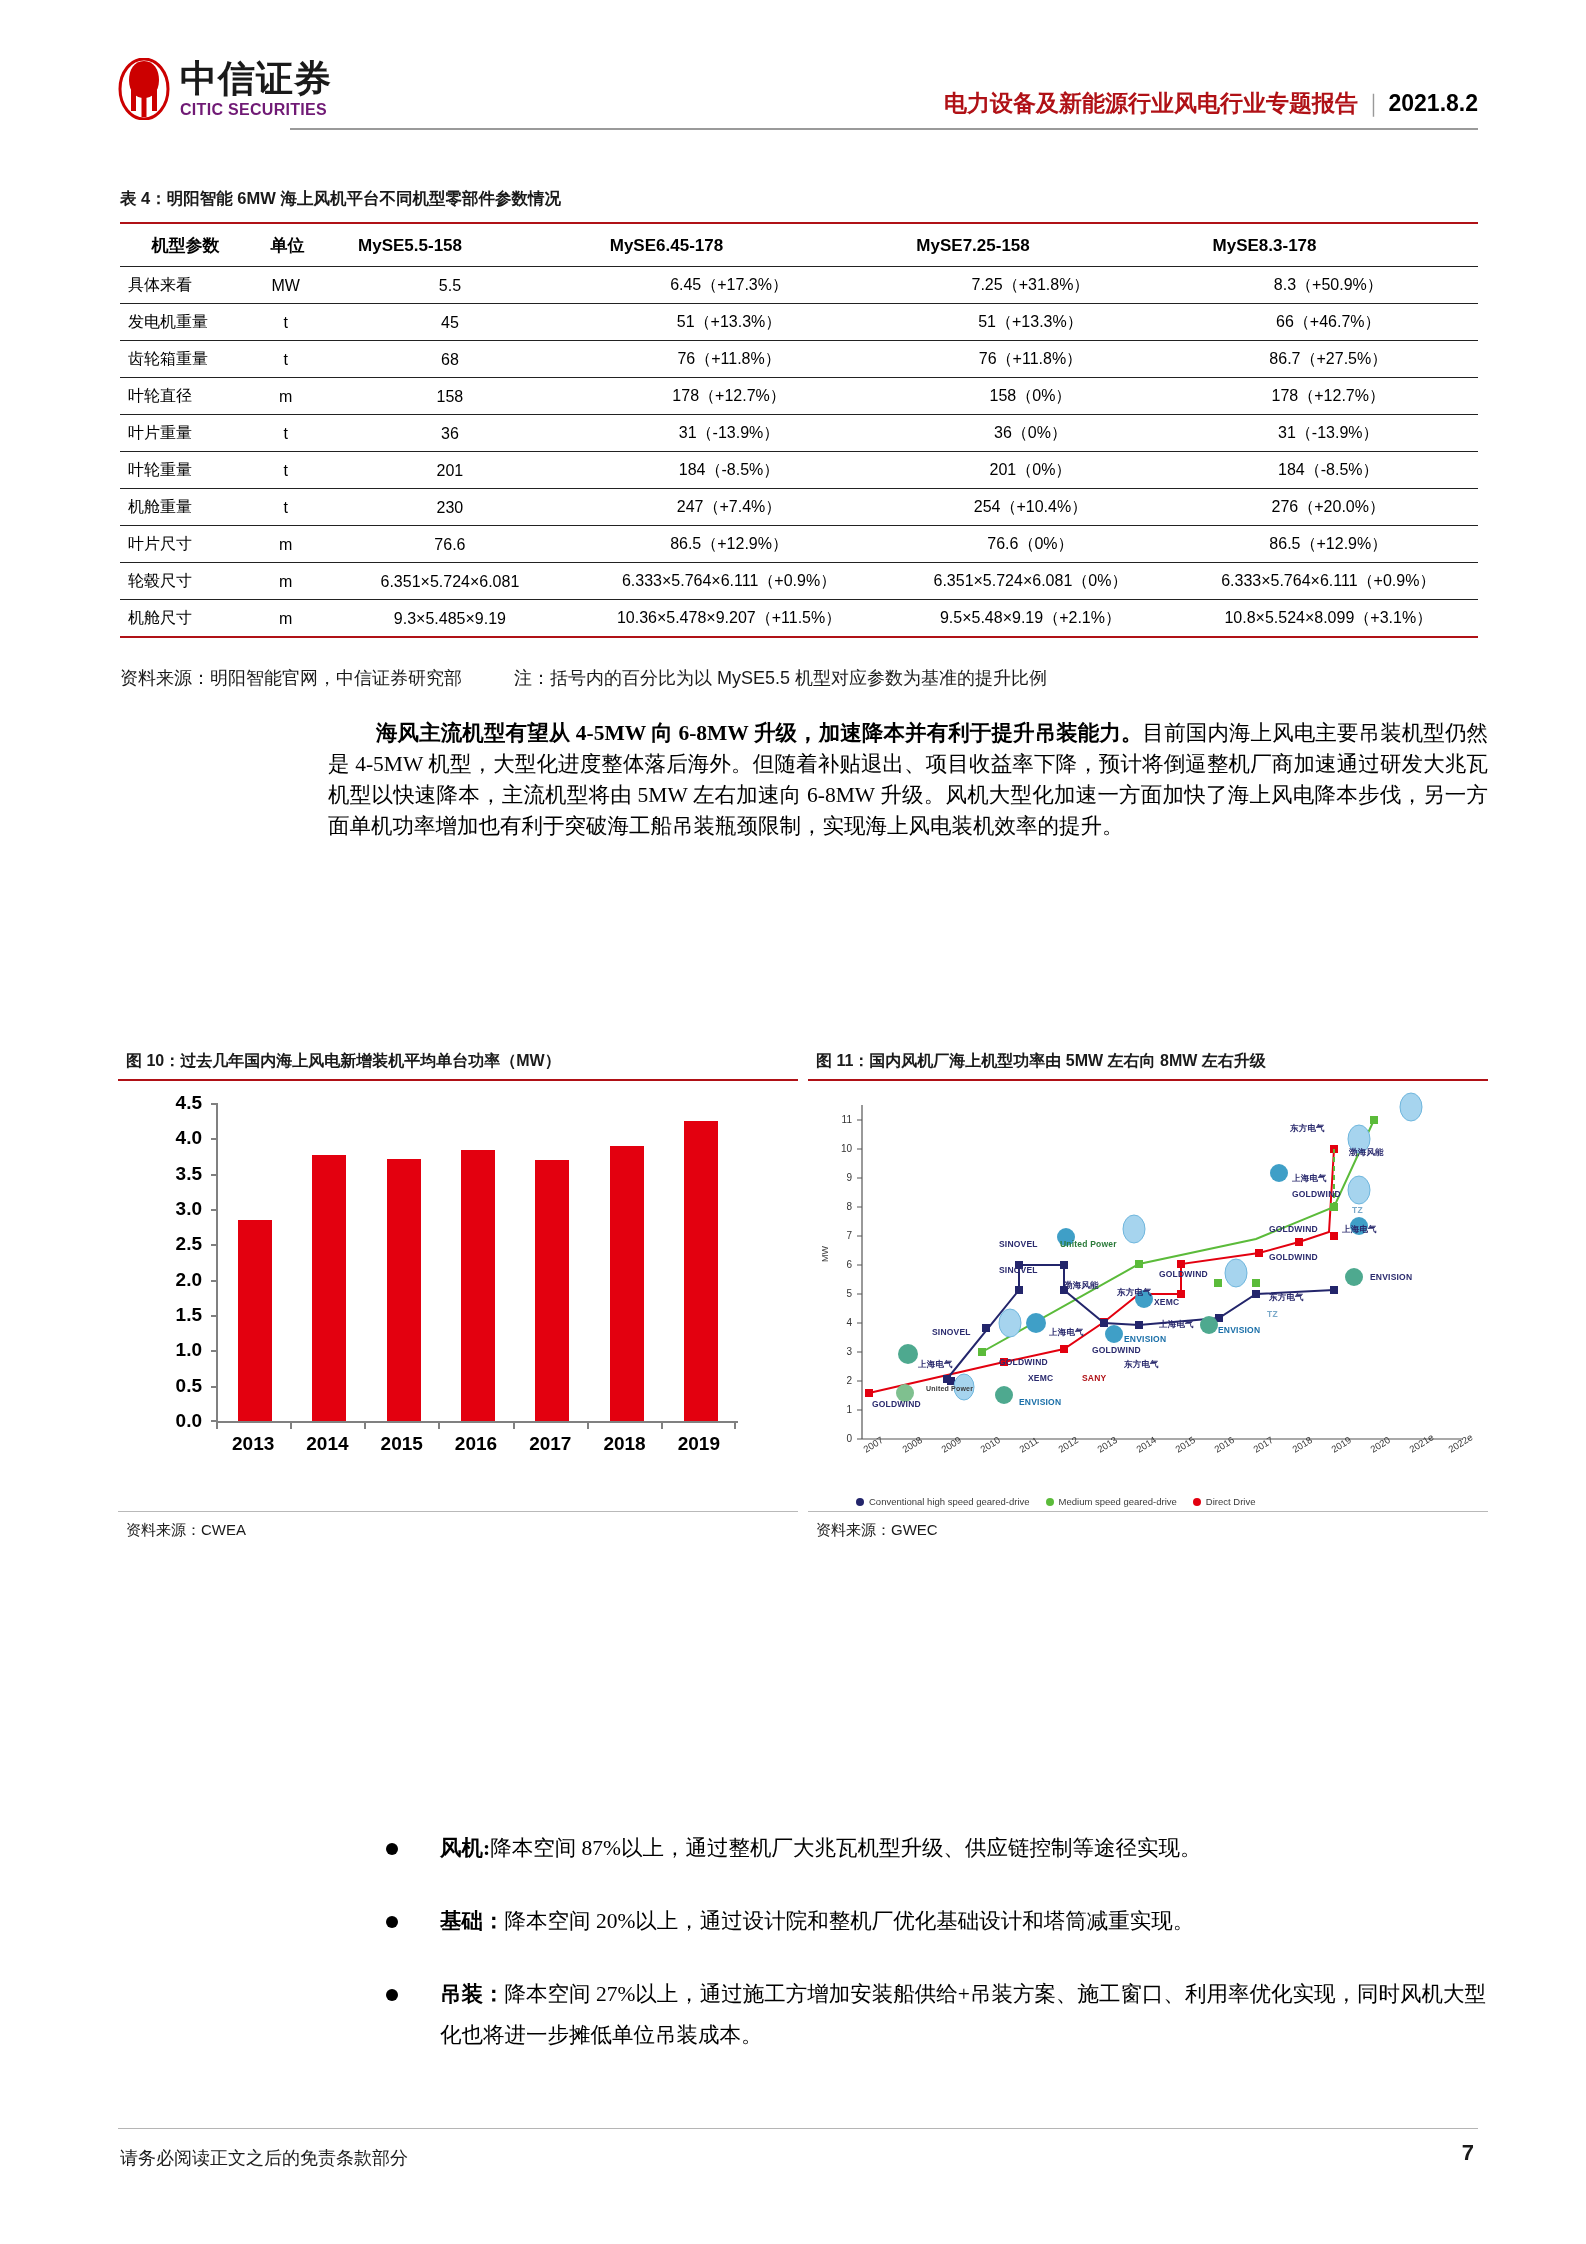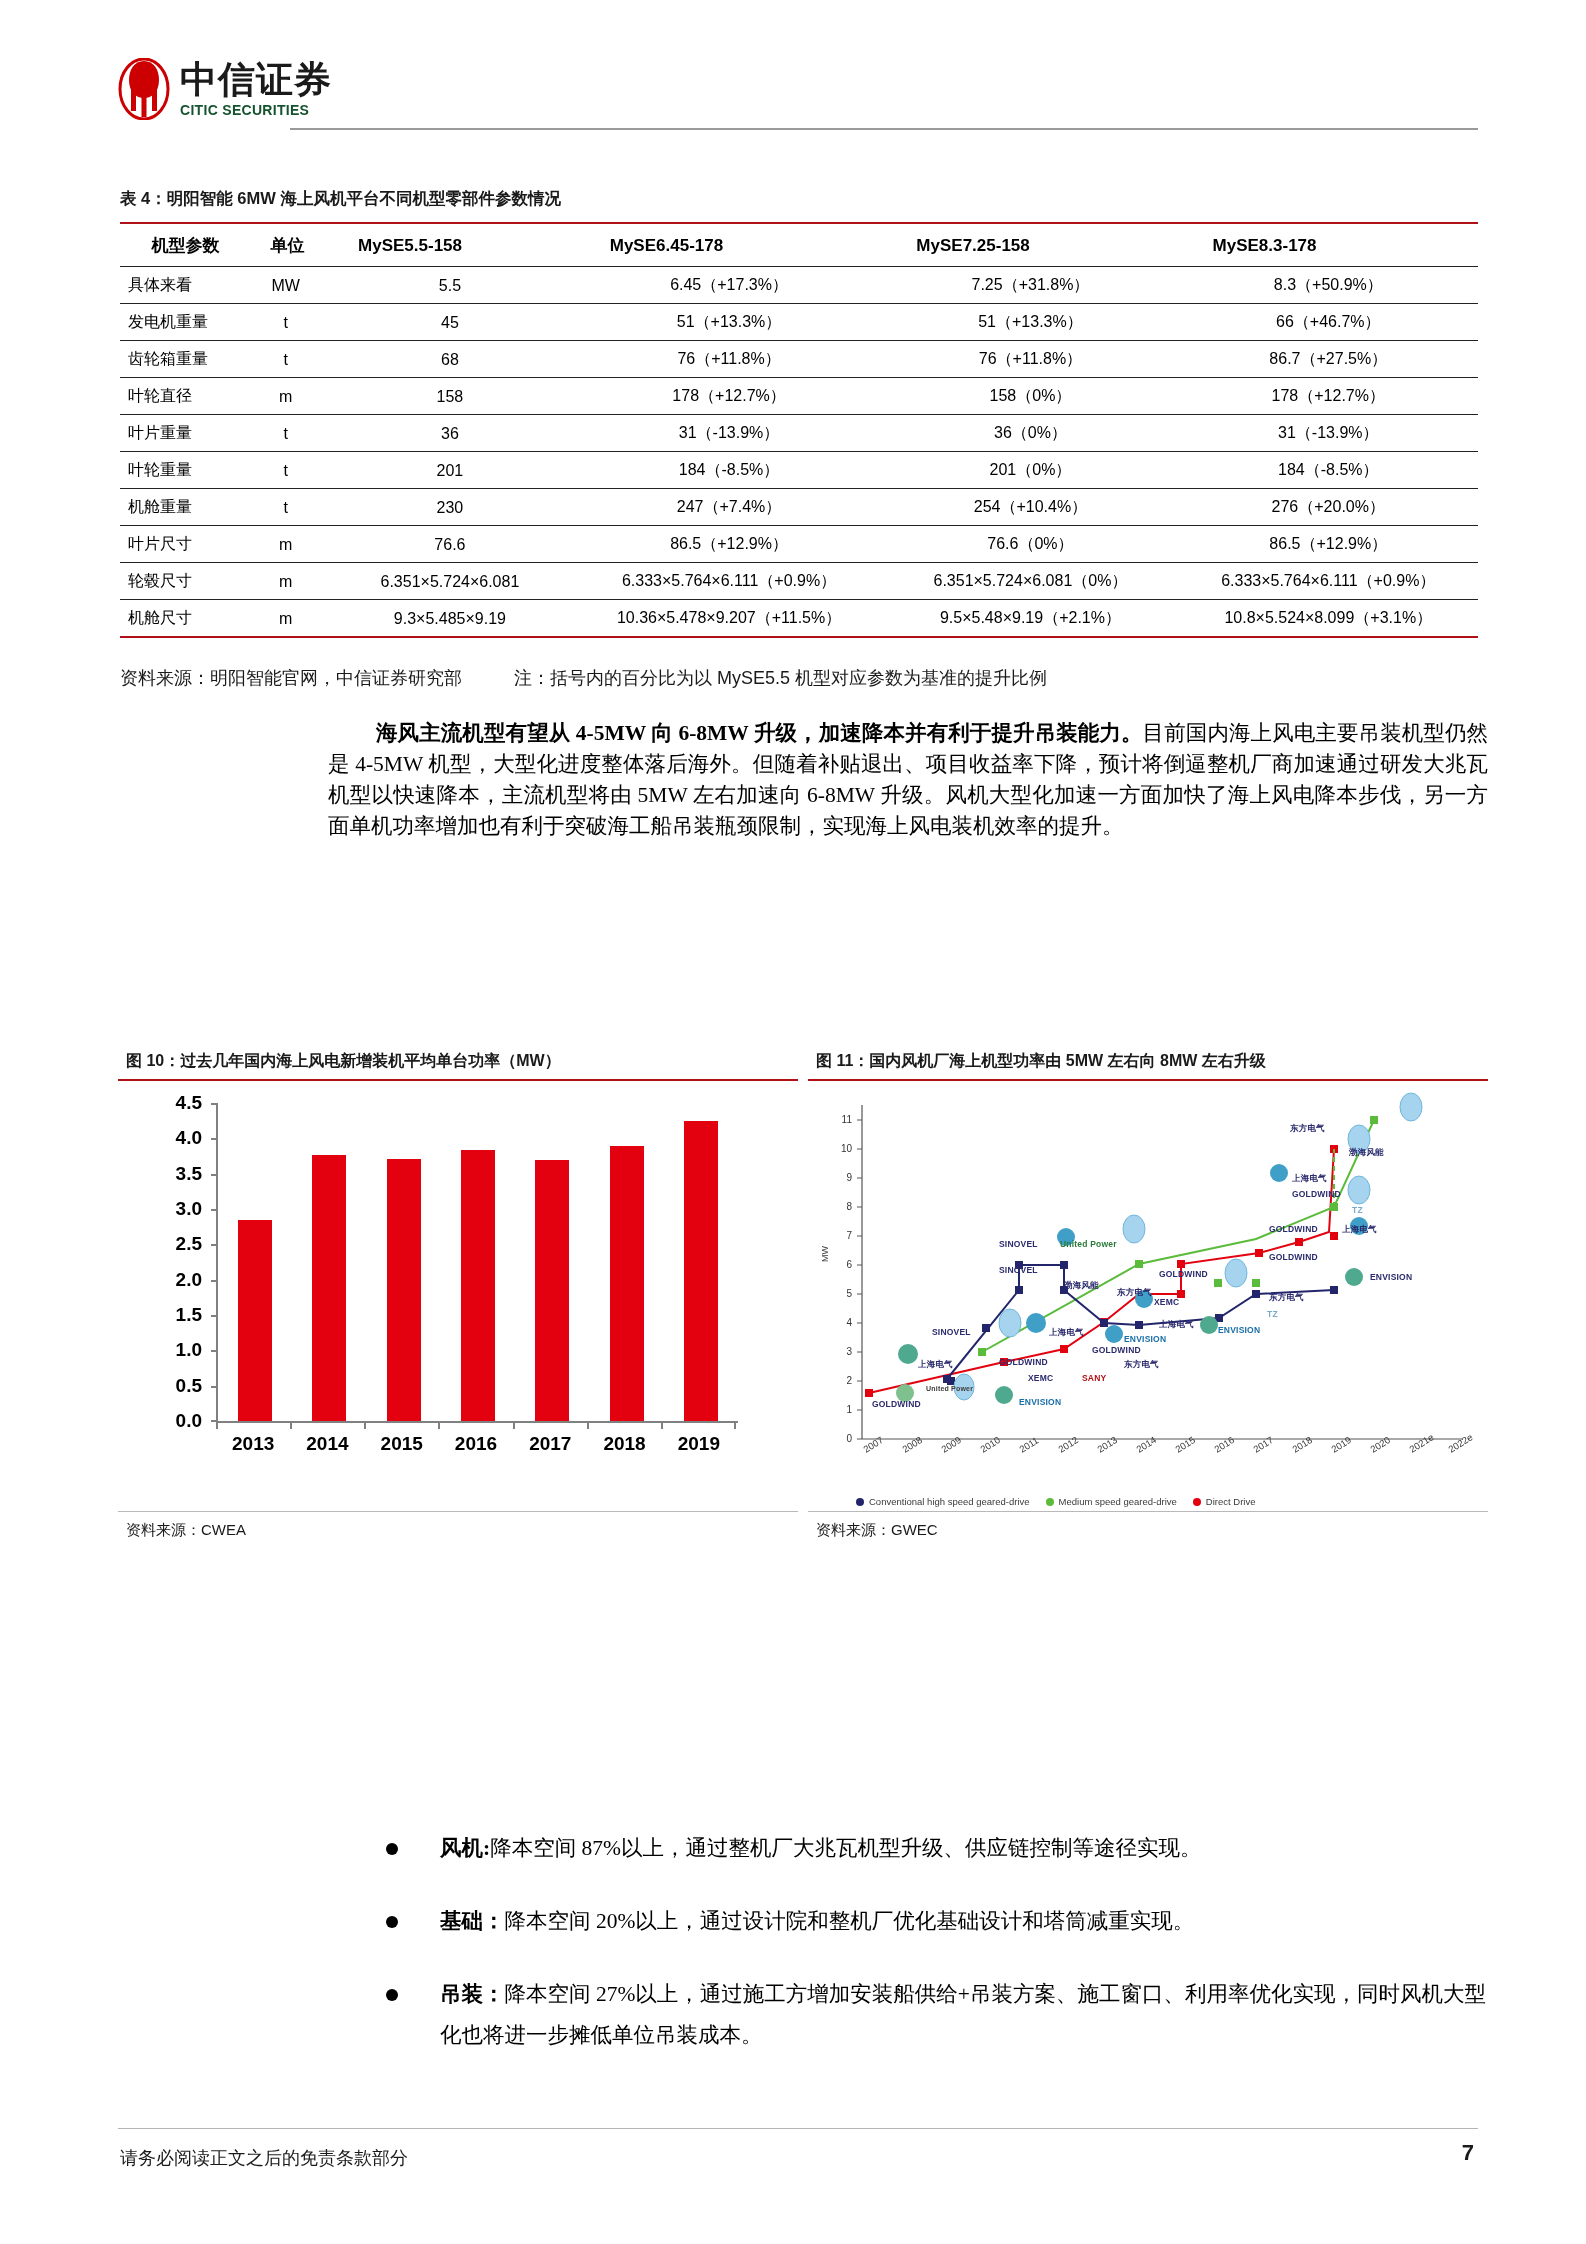--- a/index.html
+++ b/index.html
@@ -44,24 +44,24 @@
   .logo-cn {
     font-family: "Liberation Serif", serif;
     font-weight: bold;
     font-size: 37px;
     letter-spacing: 1px;
     color: #1a1a1a;
     line-height: 1.0;
   }
   .logo-en {
     font-family: "Liberation Sans", sans-serif;
-    font-size: 14px;
+    font-size: 16px;
     font-weight: bold;
     letter-spacing: 0.3px;
-    color: #14532d;
+    color: #701a75;
     margin-top: 4px;
   }
   .header-title {
     position: absolute;
     right: 0; top: 40px;
     font-family: "Liberation Sans", sans-serif;
     font-size: 23px;
     font-weight: bold;
     color: #b01116;
     white-space: nowrap;
@@ -371,20 +371,23 @@
           <path d="M26 3 C16 3 11 12 11 22 C11 34 18 40 26 40 C34 40 41 34 41 22 C41 12 36 3 26 3 Z" fill="#c00"></path>
           <rect x="13" y="25" width="5" height="28" fill="#c00"></rect>
           <rect x="23.5" y="25" width="5" height="34" fill="#c00"></rect>
           <rect x="34" y="25" width="5" height="28" fill="#c00"></rect>
         </svg>
       </div>
       <div class="logo-text">
         <div class="logo-cn">中信证券</div>
         <div class="logo-en">CITIC SECURITIES</div>
       </div>
+    </div>
+    <div class="header-title">
+      <span>电力设备及新能源行业风电行业专题报告</span><span class="sep">｜</span><span class="date">2021.8.2</span>
     </div>
   </div>
   <div class="header-rule"></div>
 
   <div class="table-caption">表 4：明阳智能 6MW 海上风机平台不同机型零部件参数情况</div>
 
   <table class="data">
     <thead>
       <tr>
         <th class="c0">机型参数</th>

